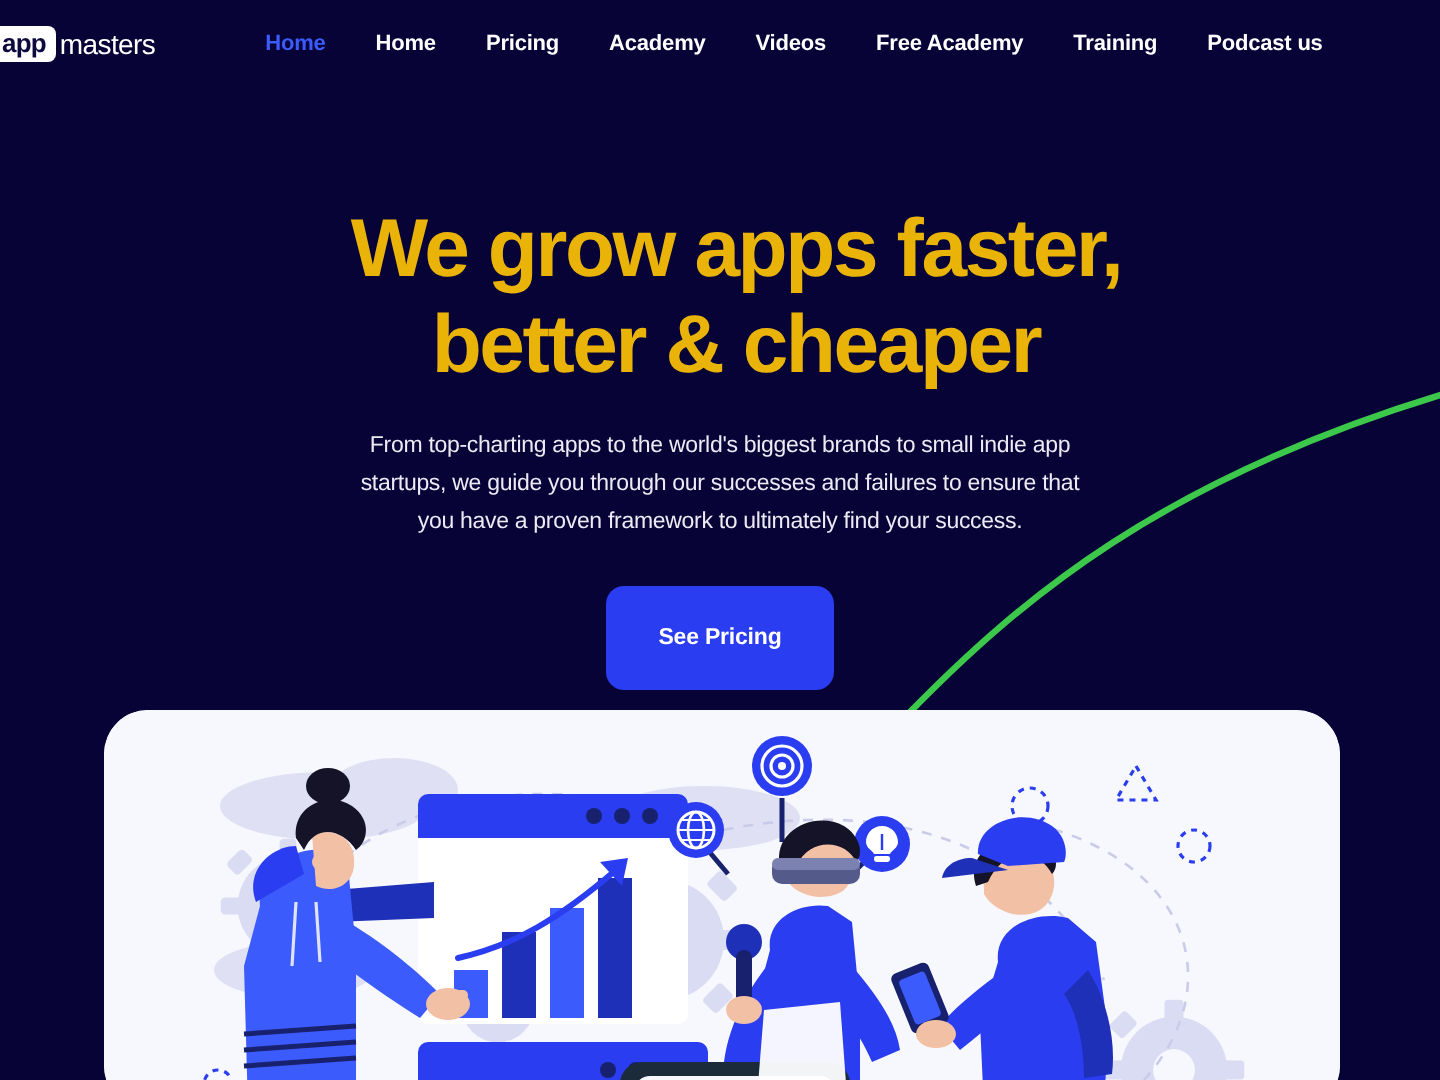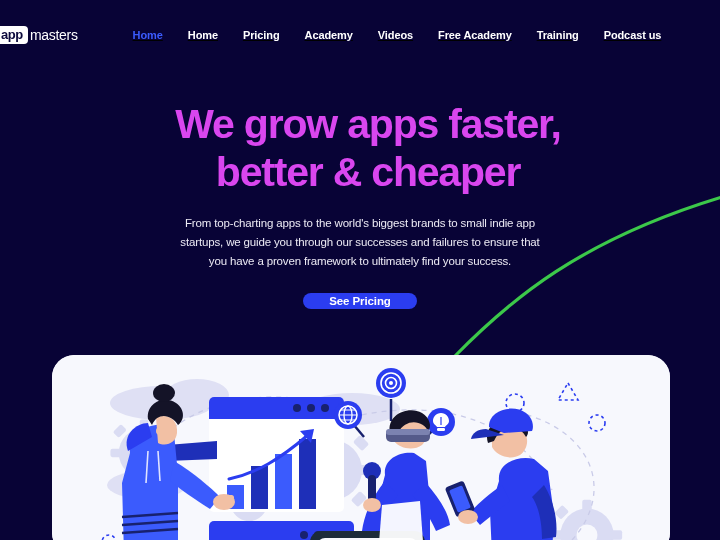--- a/index.html
+++ b/index.html
@@ -4,55 +4,55 @@
 <style>
   * { margin:0; padding:0; box-sizing:border-box; }
   html, body { width:720px; height:540px; overflow:hidden; }
   body {
     background:#080336;
     font-family:"Liberation Sans", sans-serif;
     position:relative;
   }
   
   .navbar{
-    position:absolute; top:16px; left:0; width:720px; height:38px;
+    position:absolute; top:3px; left:0; width:720px; height:38px;
     display:flex; align-items:center; z-index:40;
   }
   .logo{
     display:flex; align-items:center; margin-left:-4px; height:20px;
   }
   .logo-badge{
     background:#ffffff; color:#0d0b3d; font-weight:700; font-size:13px;
     padding:1px 5px 2px 5px; border-radius:4px; letter-spacing:-0.4px;
     line-height:15px;
   }
   .logo-word{
     color:#ffffff; font-size:14px; letter-spacing:-0.3px; margin-left:2px;
     font-weight:400;
   }
-  .nav-links{ display:flex; align-items:flex-end; margin-left:55px;text-decoration:underline; }
+  .nav-links{ display:flex; align-items:flex-end; margin-left:55px; }
   .nav-link{
     color:#ffffff; font-size:11px; font-weight:700; letter-spacing:-0.1px;
     margin-right:25px; white-space:nowrap; cursor:pointer;
   }
   .nav-link.active{ color:#3b5bfd; }
   
   .hero{ position:absolute; top:0; left:0; width:720px; text-align:center; }
   .headline{
-    color:#d946ef; font-weight:700; font-size:41px; line-height:48px;
+    color:#eab308; font-weight:700; font-size:41px; line-height:48px;
     letter-spacing:-1.2px; margin-top:100px;padding-left:16px;
   }
   .subcopy{
     color:#eceaf4; font-size:11.5px; line-height:19px; font-weight:400;
     width:360px; margin:18px auto 0 auto; letter-spacing:-0.15px;
   }
   .cta{
     display:inline-block; margin-top:22px; background:#2b3df0; color:#ffffff;
     font-size:11.5px; font-weight:700; letter-spacing:-0.1px;
-    padding:2px 26px; border:none; border-radius:9px; cursor:pointer;
+    padding:20px 26px; border:none; border-radius:9px; cursor:pointer;
   }
   
   .curve{ position:absolute; top:0; left:0; width:720px; height:540px; z-index:5; }
   
   .card{
     position:absolute; left:52px; top:355px; width:618px; height:200px;
     background:#f7f8fd; border-radius:22px; overflow:hidden; z-index:10;
   }
   .card svg{ display:block; }
 </style>

